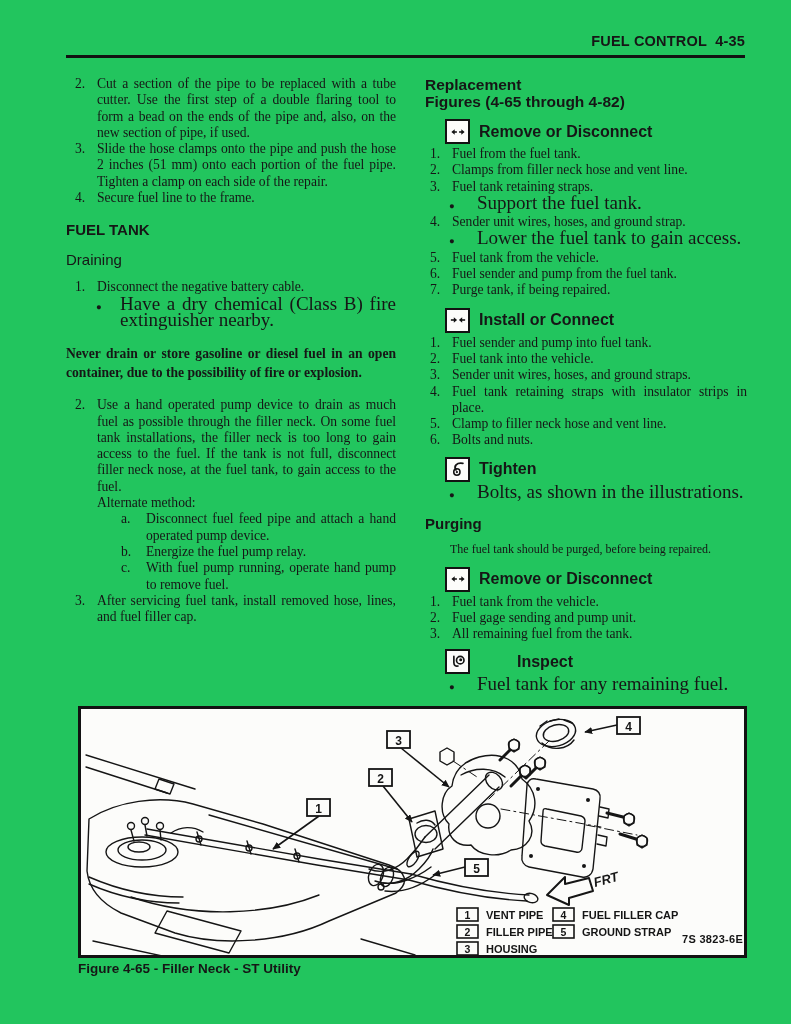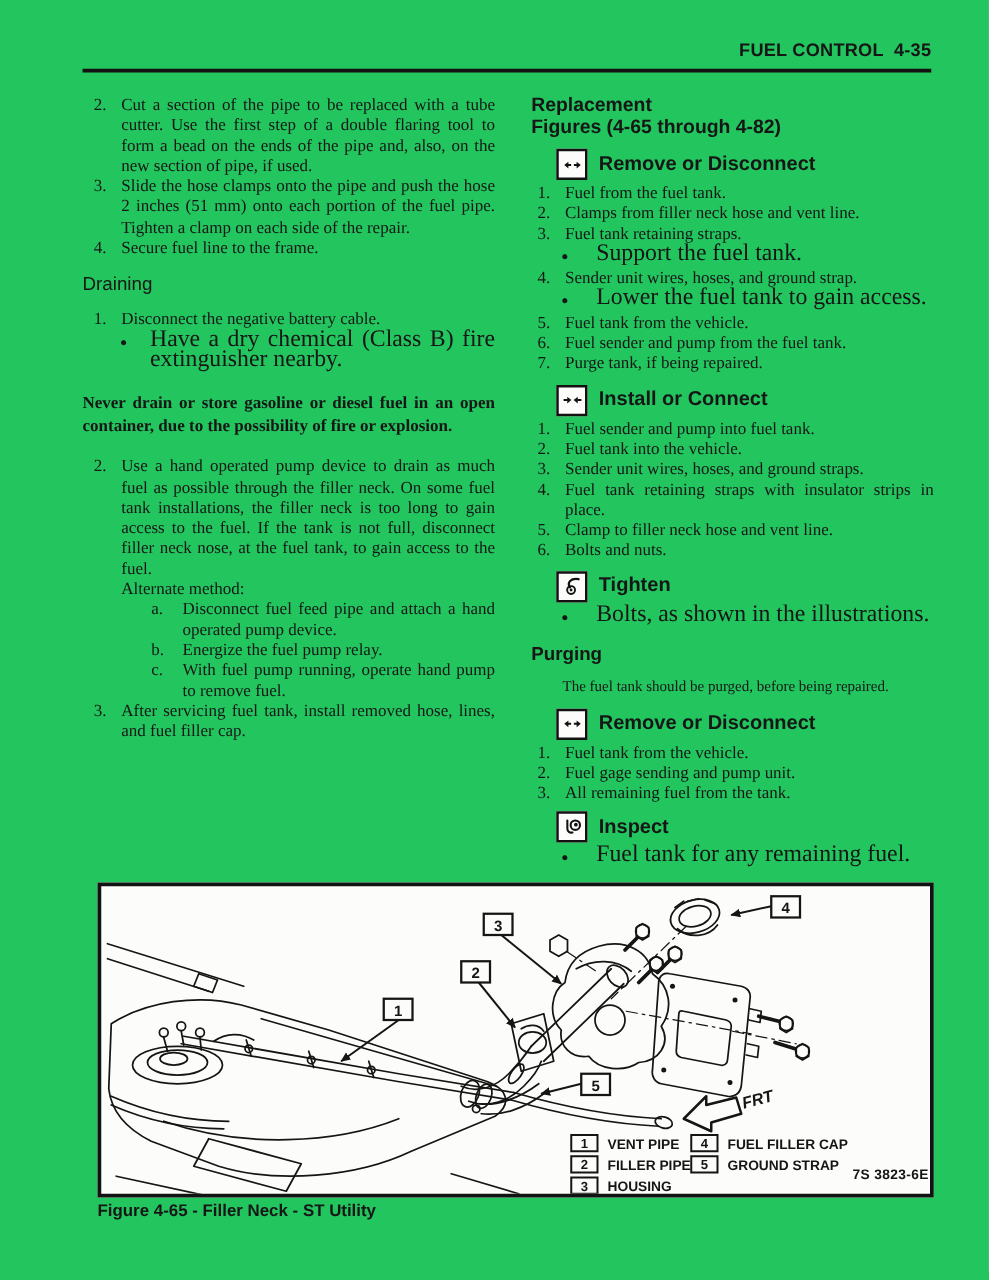--- a/index.html
+++ b/index.html
@@ -64,20 +64,21 @@
       </div>
     <div class="li">
         <span class="n">3.</span>
         <span class="t">Slide the hose clamps onto the pipe and push the hose 2 inches (51 mm) onto each portion of the fuel pipe.  Tighten a clamp on each side of the repair.</span>
       </div>
     <div class="li">
         <span class="n">4.</span>
         <span class="t">Secure fuel line to the frame.</span>
       </div>
 
+    <h2 class="h-main">FUEL TANK</h2>
     <h3 class="h-sub">Draining</h3>
 
     <div class="li">
         <span class="n">1.</span>
         <span class="t">Disconnect the negative battery cable.</span>
       </div>
     <div class="bul">
         <span class="t">Have a dry chemical (Class B) fire extinguisher nearby.</span>
       </div>
 
@@ -234,21 +235,21 @@
       </div>
     <div class="li">
         <span class="n">2.</span>
         <span class="t">Fuel gage sending and pump unit.</span>
       </div>
     <div class="li">
         <span class="n">3.</span>
         <span class="t">All remaining fuel from the tank.</span>
       </div>
 
-    <div class="sec-head" style="margin-top:7px;">
+    <div class="sec-head" style="margin-top:7px;gap:38px;">
       <span class="icon-box">
         <svg viewBox="0 0 24 24" width="18" height="18">
             <path d="M6.5 4.5 L6.5 13 C6.5 16.5 9 18 12 17.3" fill="none" stroke="#121212" stroke-width="2.2" stroke-linecap="round"></path>
             <circle cx="15" cy="9.5" r="5" fill="none" stroke="#121212" stroke-width="2.2"></circle>
             <circle cx="15.6" cy="9" r="2" fill="#121212"></circle>
           </svg>
       </span>
       <span class="lbl">Inspect</span>
     </div>
     <div class="bul">

